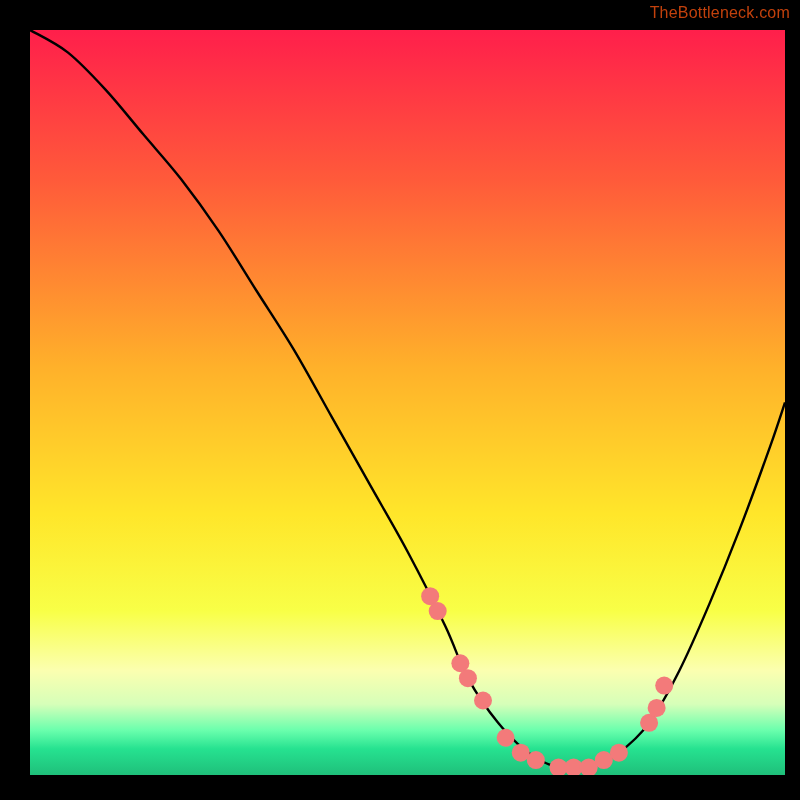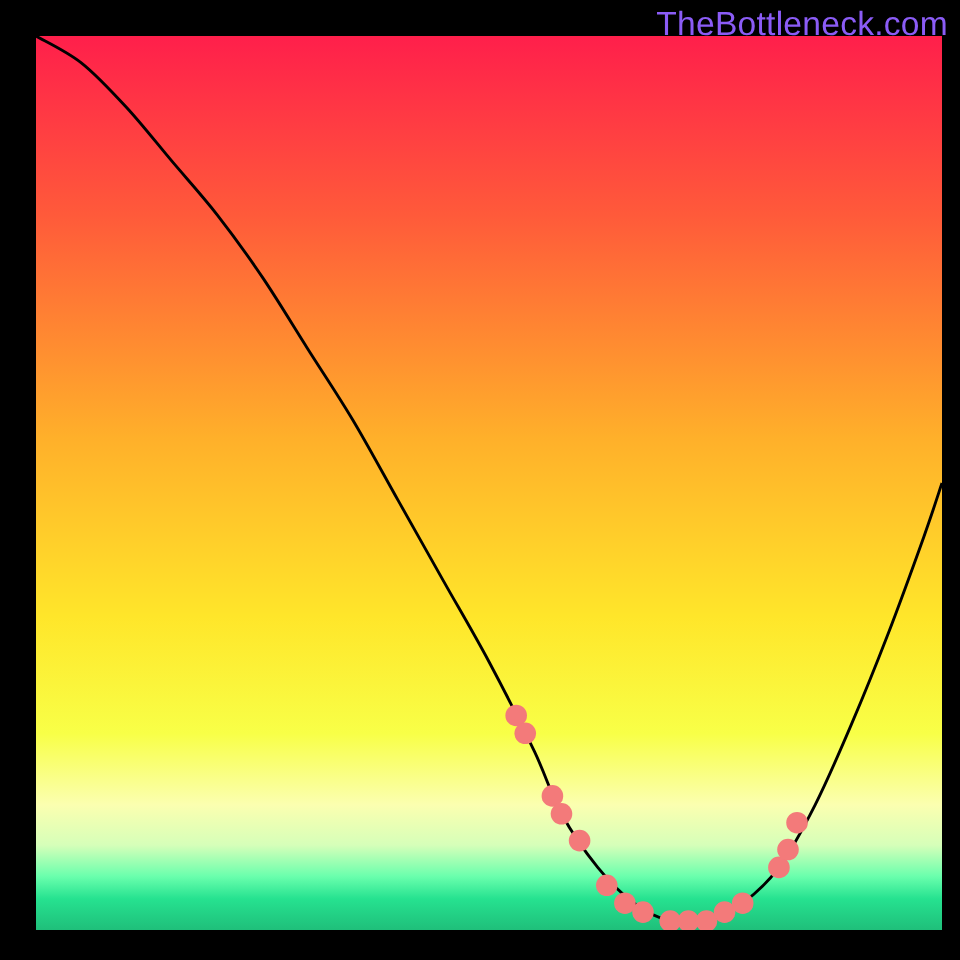--- a/index.html
+++ b/index.html
@@ -23,22 +23,22 @@
     position: absolute;
     left: 15px;
     top: 0;
     width: 755px;
     height: 745px;
   }
   .watermark {
     position: absolute;
     top: 4px;
     right: 10px;
-    color: #8b5cf6;
-    font-size: 28px;
+    color: #c2410c;
+    font-size: 16px;
     font-weight: 500;
     letter-spacing: 0.2px;
   }
   svg { display: block; }
 </style>
 </head>
 <body>
 
 <div class="watermark">TheBottleneck.com</div>
 

